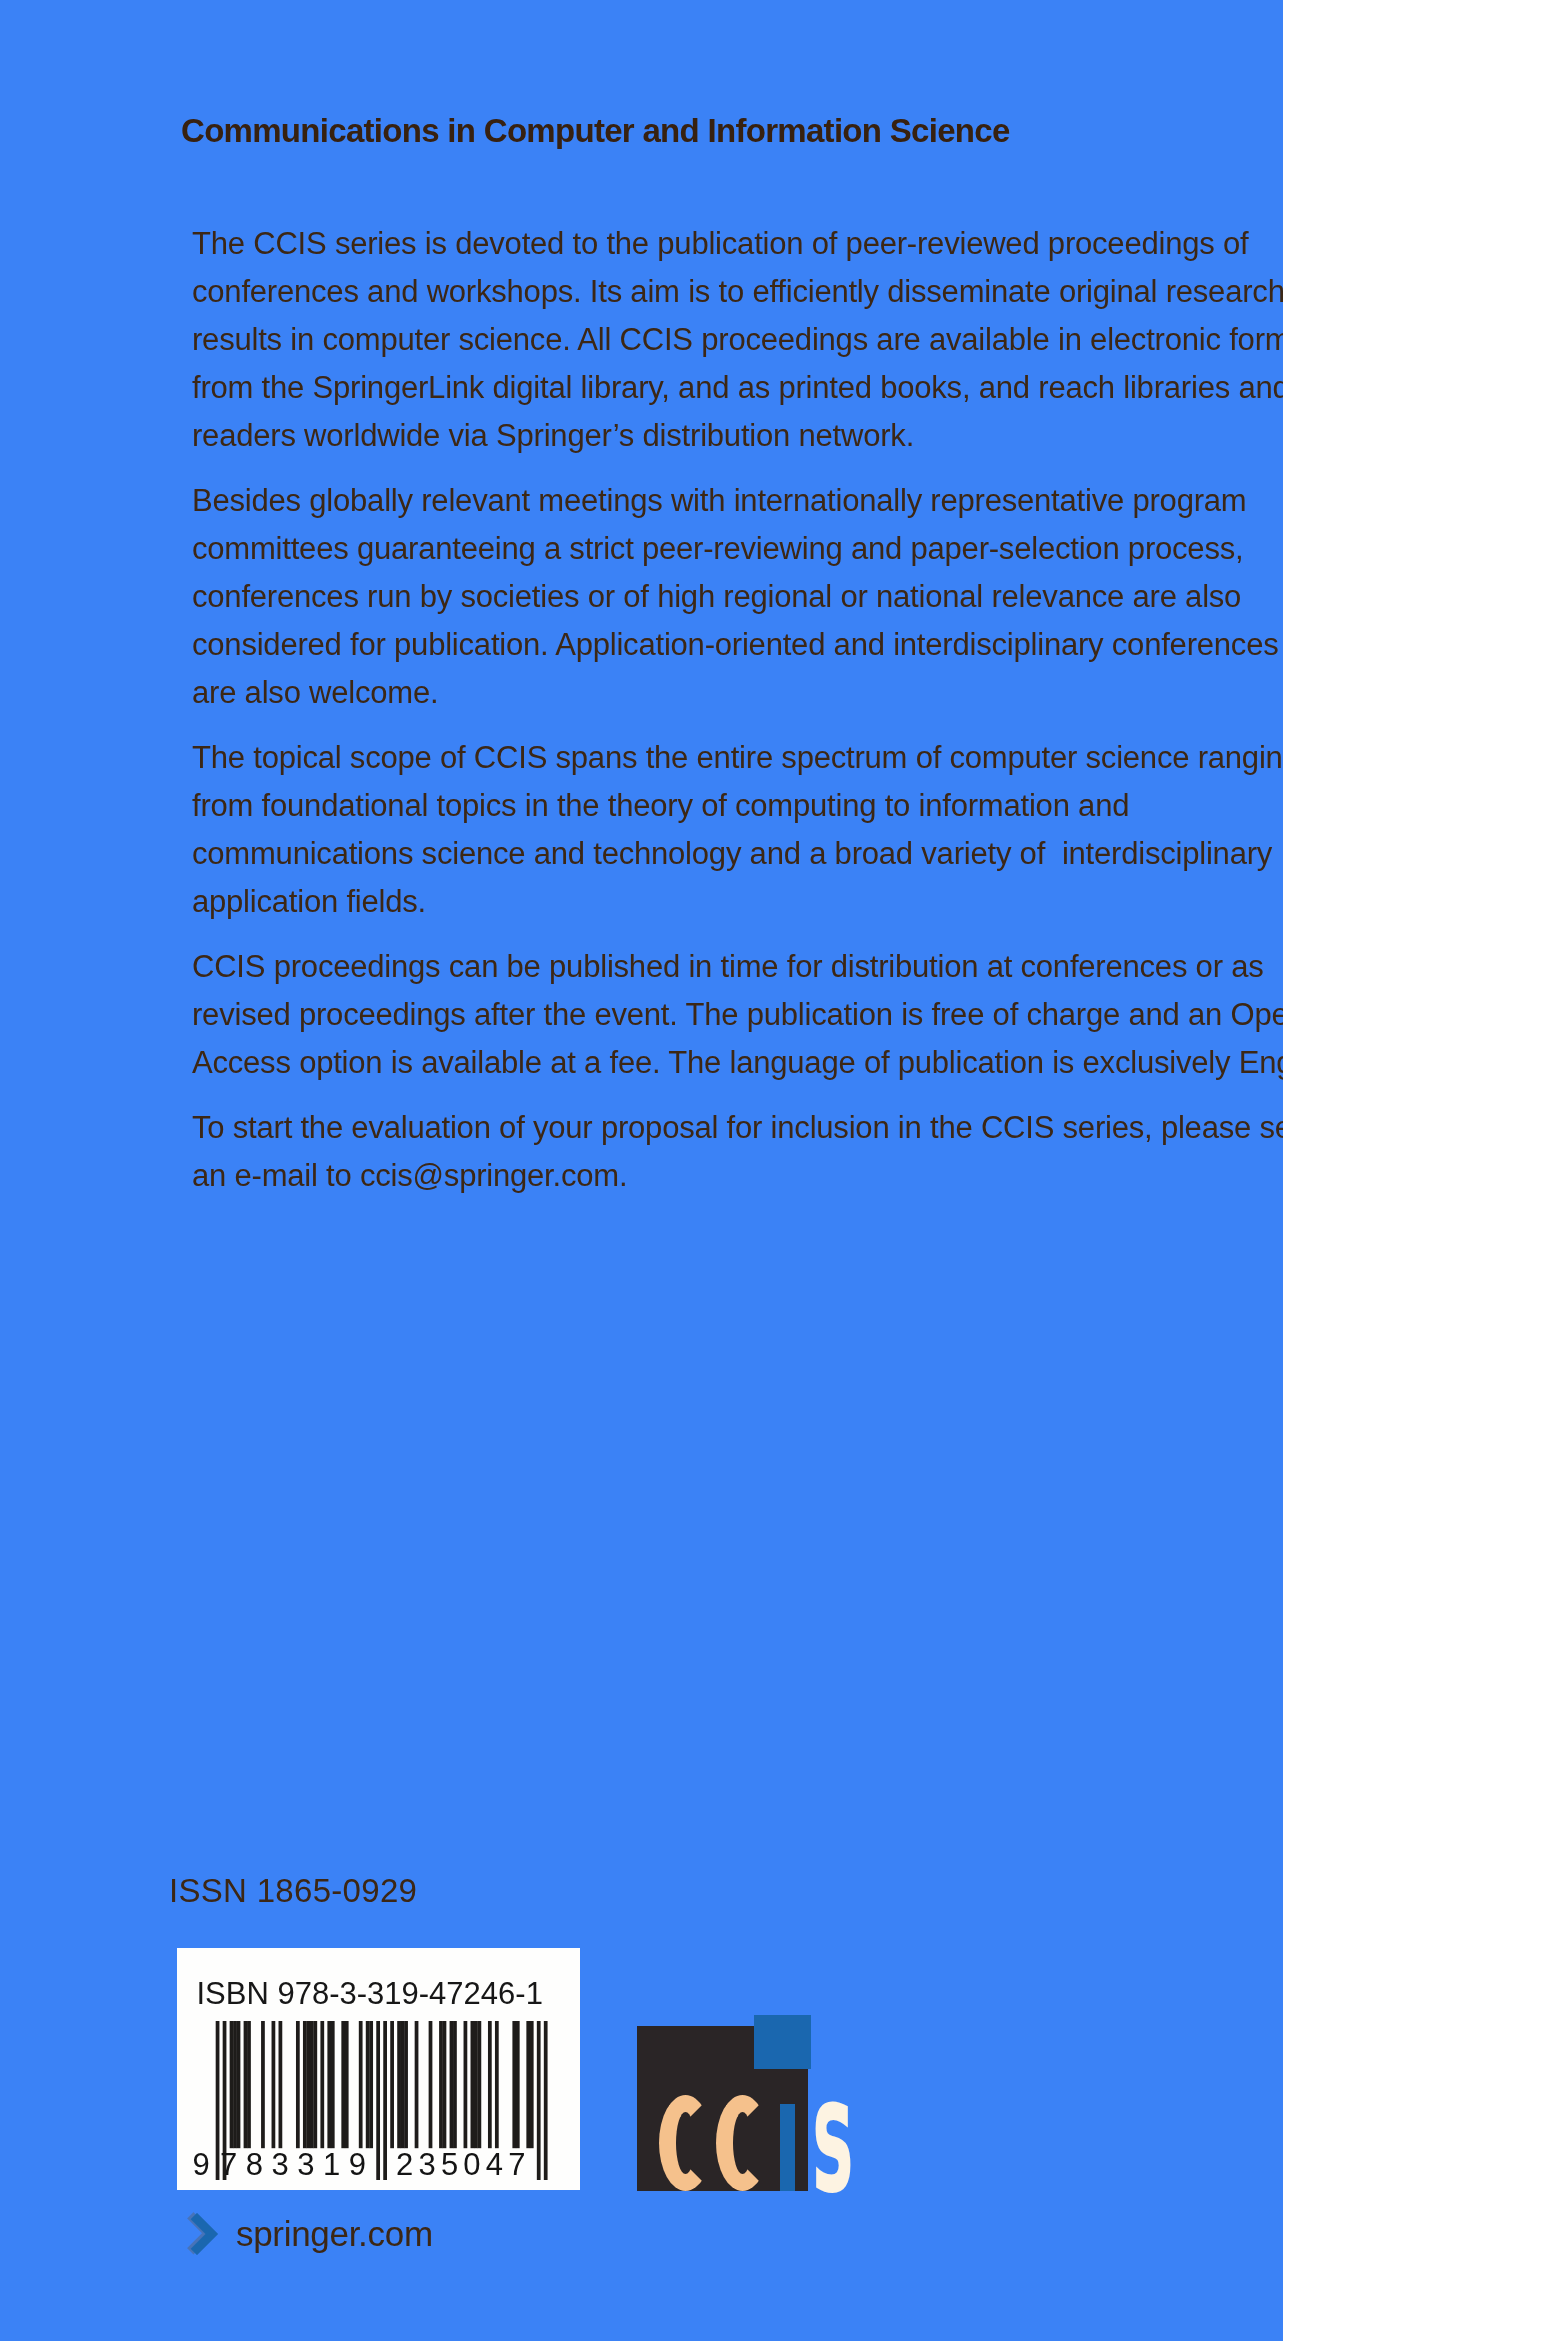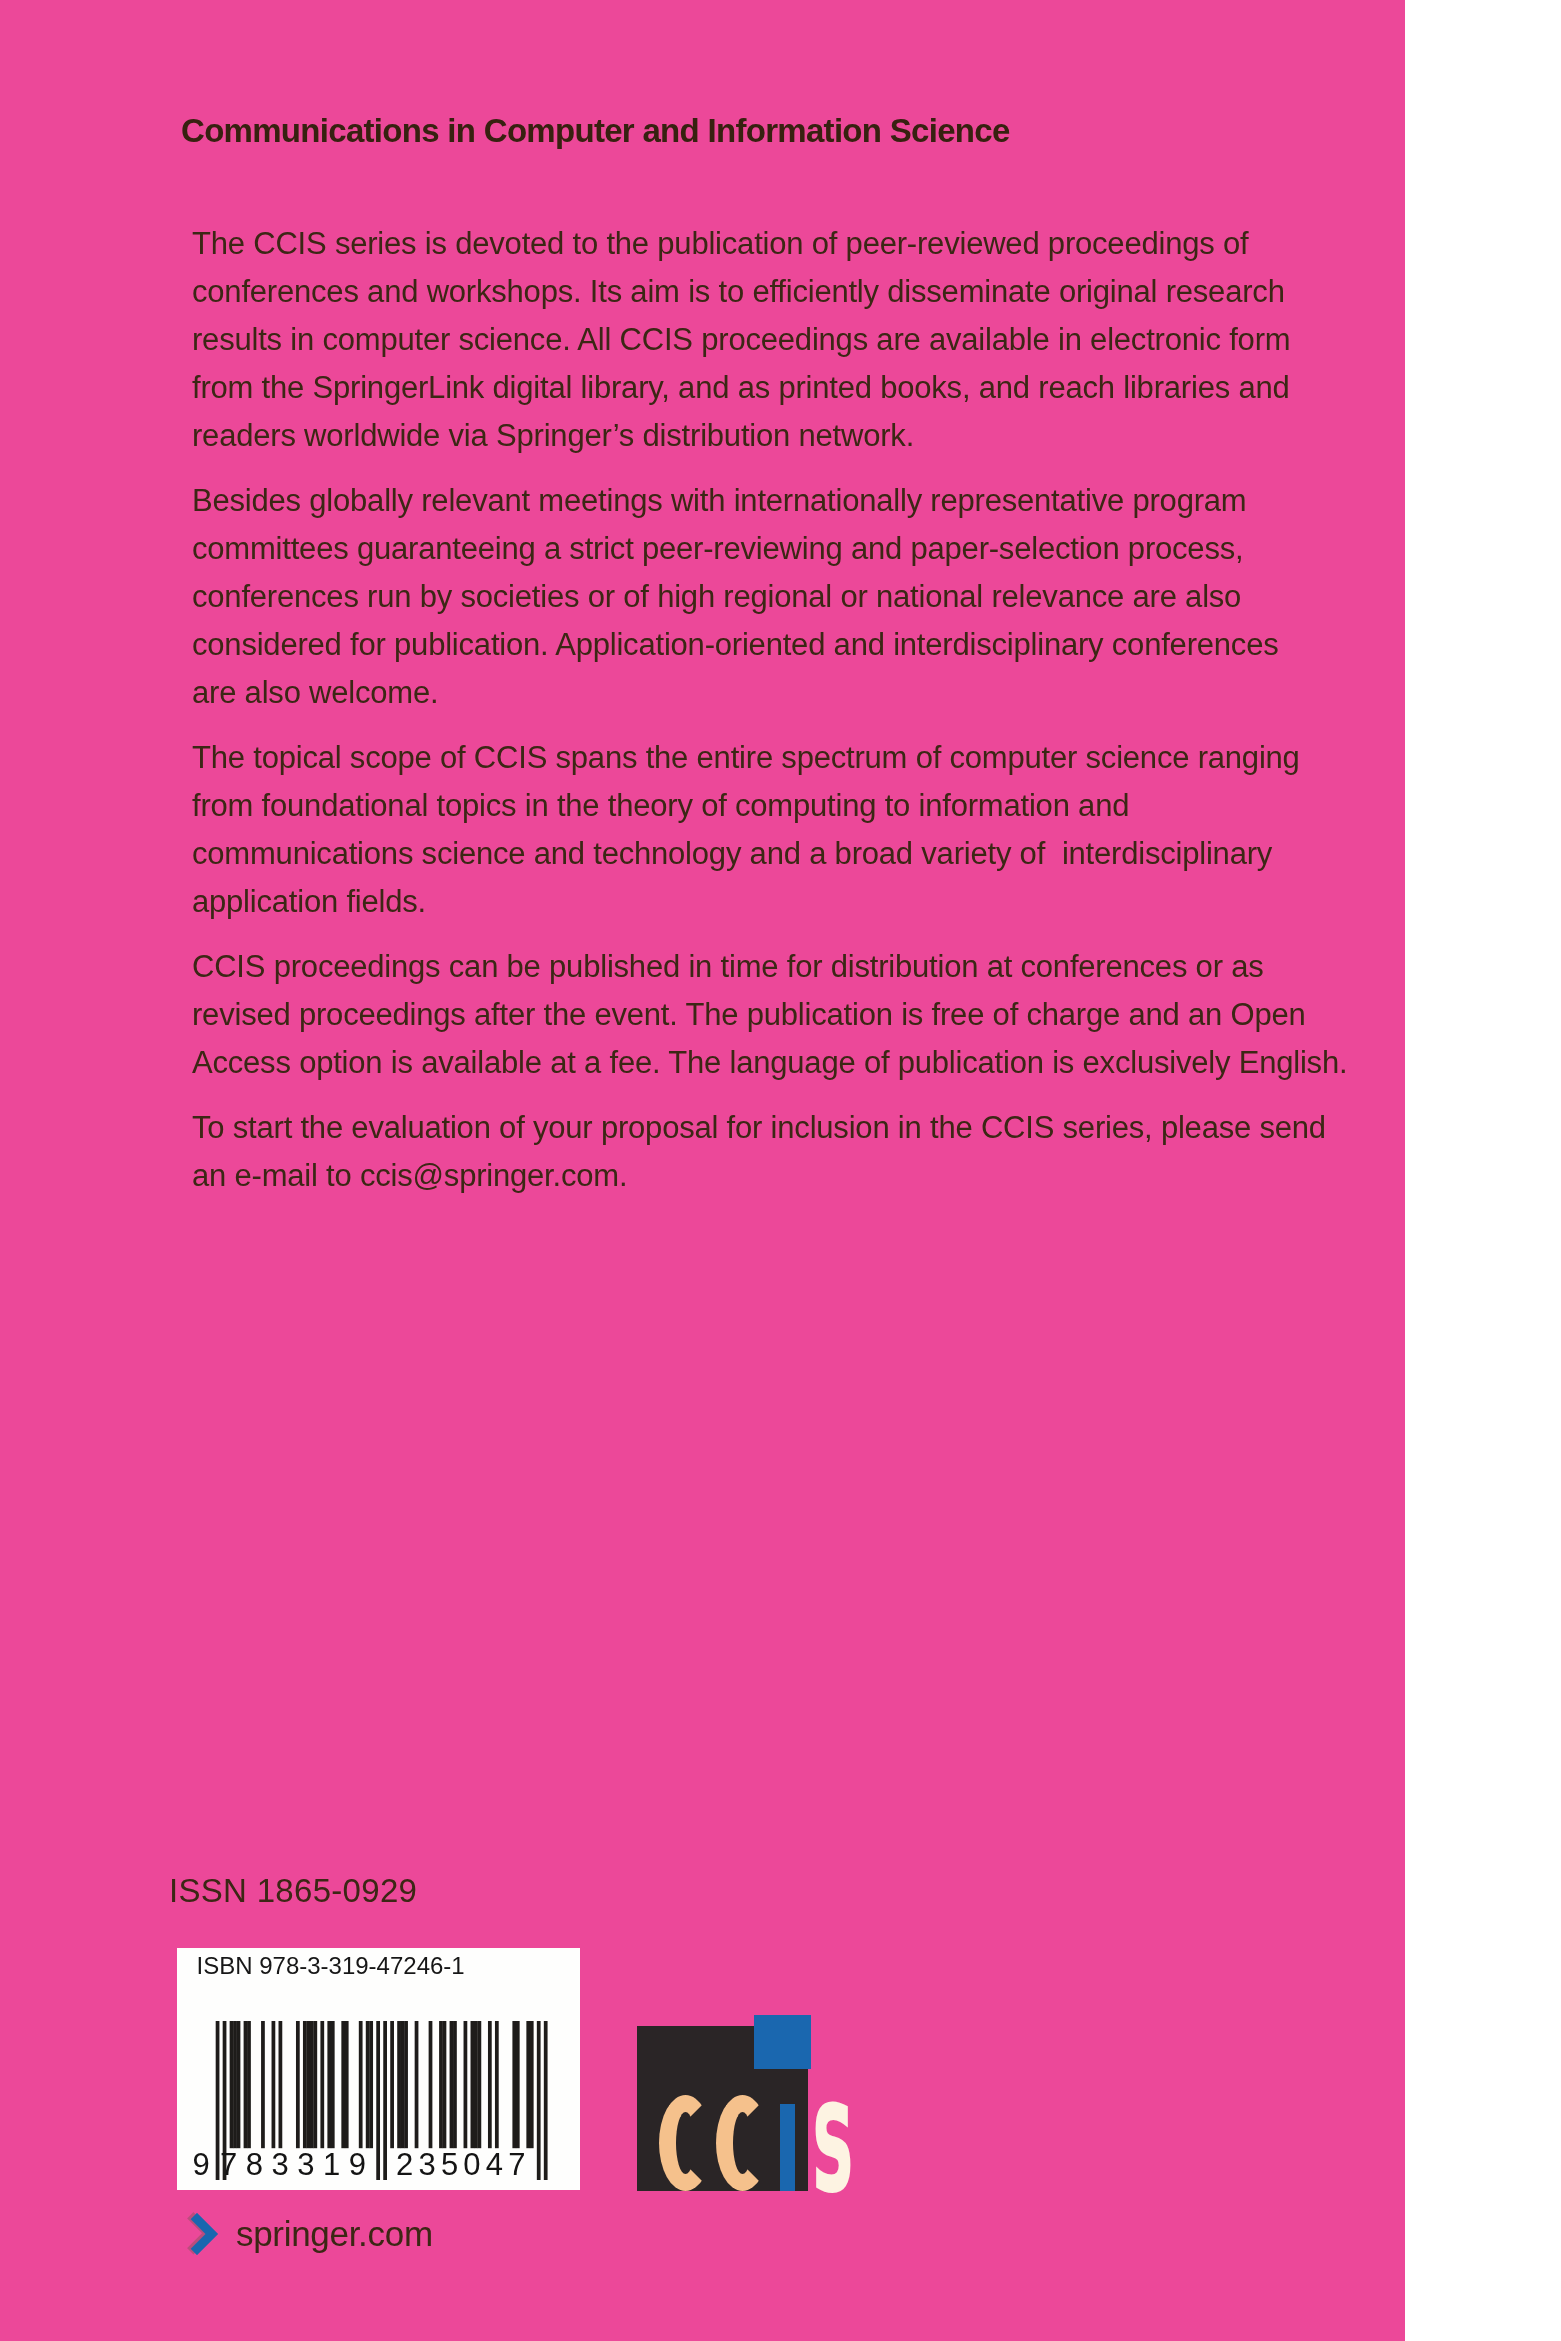--- a/index.html
+++ b/index.html
@@ -1,33 +1,33 @@
 <!DOCTYPE html>
 <html style="font-size:10.4px"><head>
 <meta charset="utf-8">
 <style>
   html,body{margin:0;padding:0;}
   #cover{
-    position:relative; width:1405px; height:2342px; overflow:hidden;
-    background:#ec4899; color:#3c2715;
+    position:relative; width:1283px; height:2342px; overflow:hidden;
+    background:#3b82f6; color:#3c2715;
     font-family:"Liberation Sans", sans-serif;
   }
   .textcol{position:absolute; left:181px; top:107px; width:1262px;}
   .series-title{
     font-size:33px; font-weight:bold; line-height:48px;
     letter-spacing:-0.7px; margin:0 0 65px 0; color:#372110;
   }
   .para{
     font-size:31px; line-height:48px; margin:0 0 17px 11px;
     white-space:pre-wrap; letter-spacing:-0.2px;
   }
   .issn{position:absolute; left:169px; top:1872px; font-size:33px; letter-spacing:0.3px;}
   
   .isbn-box{position:absolute; left:177px; top:1948px; width:403px; height:242px; background:#fefefdff; background:#fefefd;}
-  .isbn-label{position:absolute; left:19.5px; top:4px; font-size:24px; color:#171717; letter-spacing:0;}
+  .isbn-label{position:absolute; left:19.5px; top:28px; font-size:31px; color:#171717; letter-spacing:0;}
   .barcode-svg{position:absolute; left:38px; top:73px; display:block;}
   .bc-digit{position:absolute; font-size:31px; color:#141414; top:200px; line-height:33px;}
   .bc-first{left:15.6px;}
   .bc-left{left:43px; letter-spacing:8.5px;}
   .bc-right{left:219px; letter-spacing:5.2px;}
   
   .logo-dark{position:absolute; left:637px; top:2026px; width:171px; height:165px; background:#2a2526;}
   .logo-blue-dot{position:absolute; left:754px; top:2015px; width:57px; height:54px; background:#1a67af;}
   .logo-c{
     position:absolute; top:2095px; width:53px; height:96px; box-sizing:border-box;

